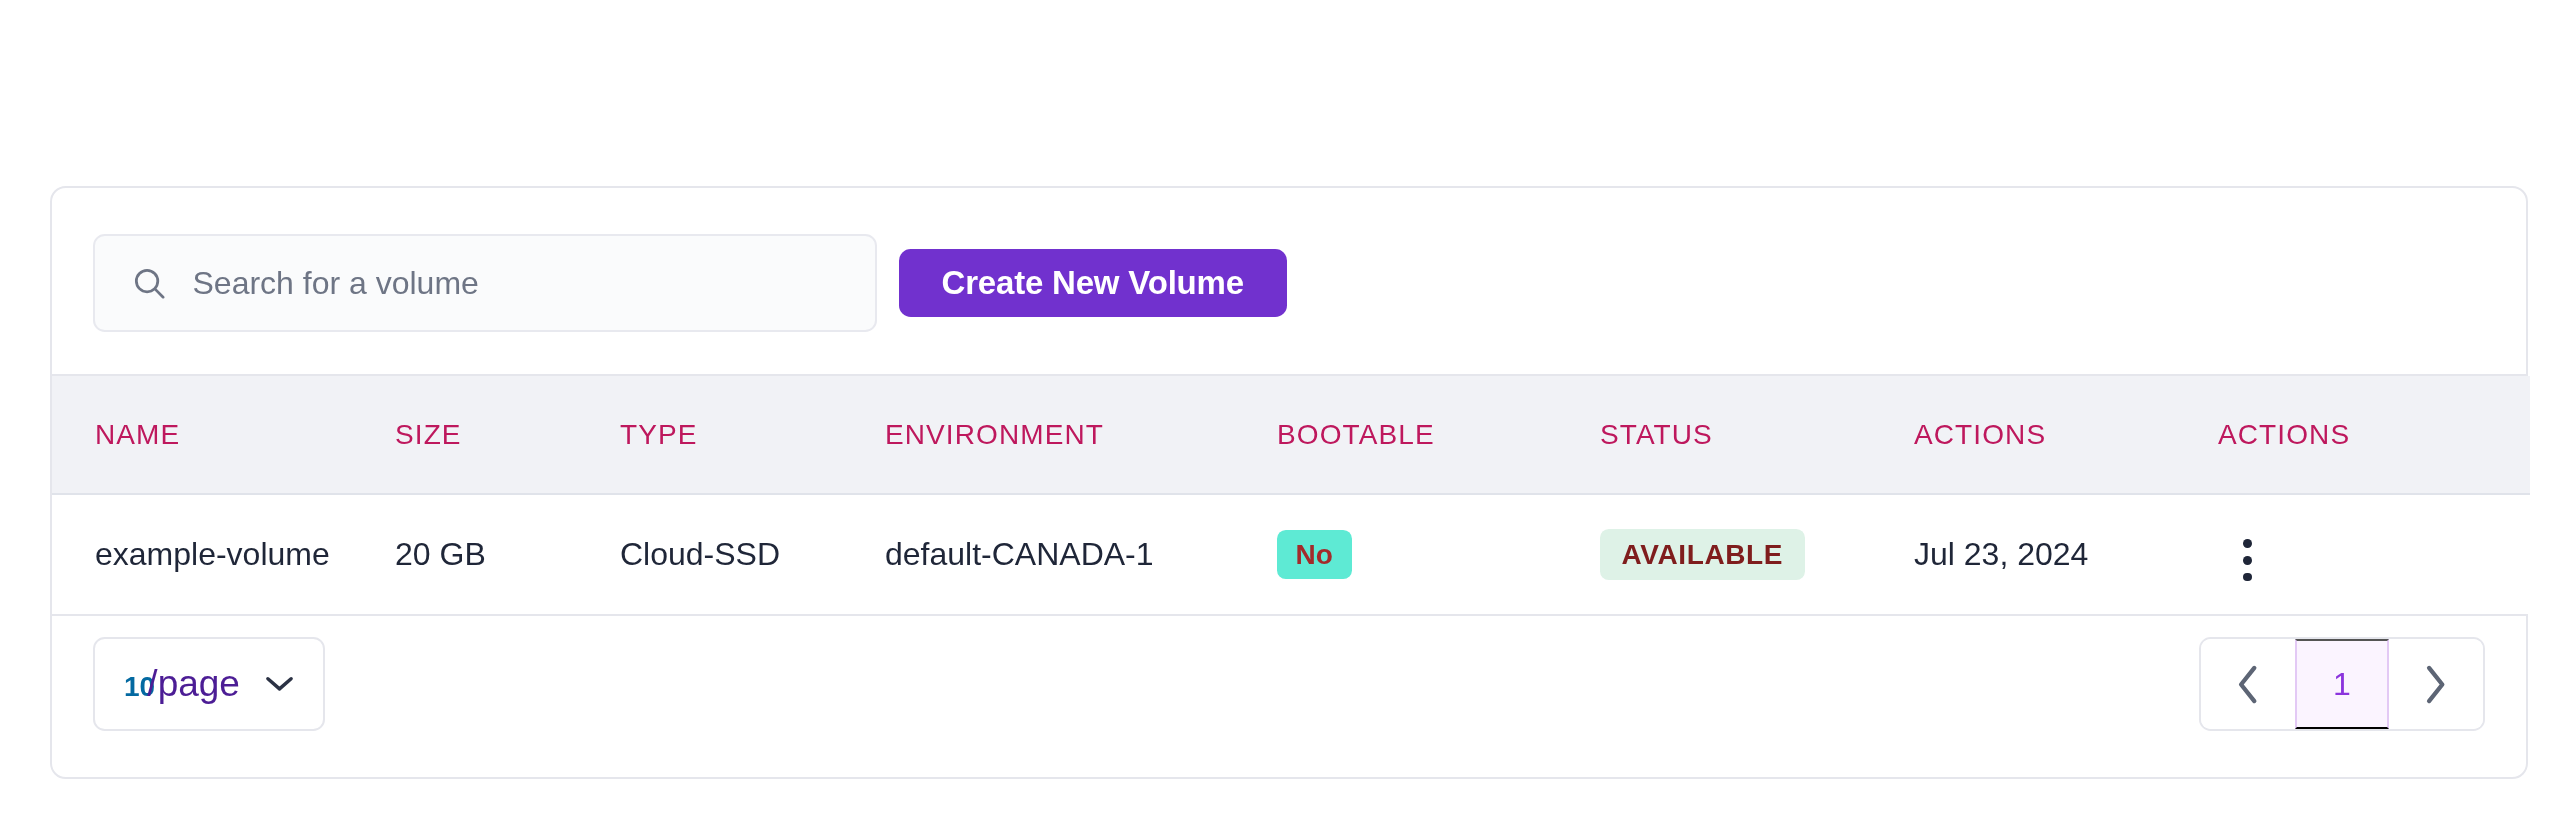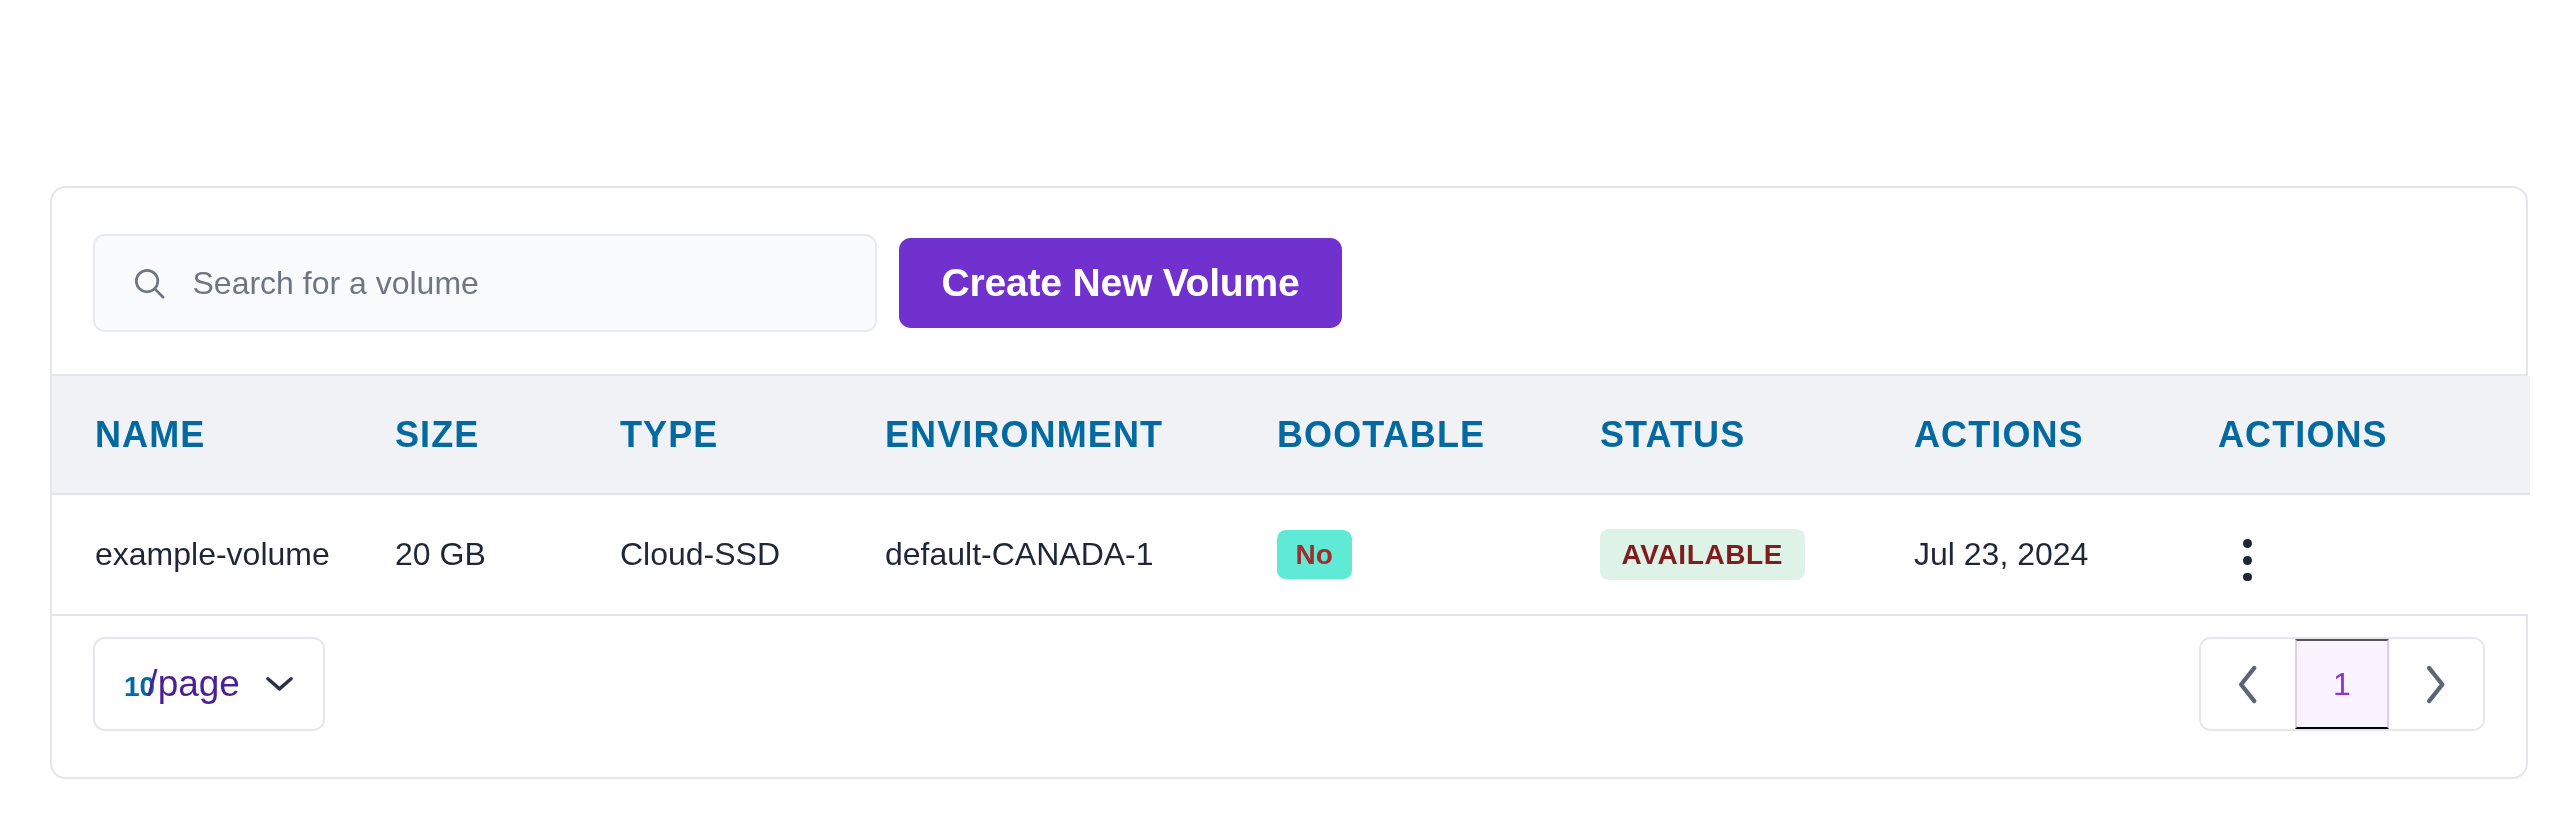--- a/index.html
+++ b/index.html
@@ -87,28 +87,28 @@
     color: #c2410c;
     height: 100%;
     padding: 0;
   }
   .search-input::placeholder {
     color: #6e7585;
     opacity: 1;
   }
 
   .create-btn {
-    height: 90px;
+    height: 68px;
     padding: 0 43px;
     background: #7131ce;
     color: #ffffff;
     border: none;
     border-radius: 11.8px;
     font-family: "Liberation Sans", sans-serif;
-    font-size: 39px;
+    font-size: 33px;
     font-weight: 700;
     letter-spacing: -0.2px;
     cursor: pointer;
     white-space: nowrap;
     display: flex;
     align-items: center;
     justify-content: center;
   }
 
   
@@ -126,24 +126,24 @@
     border-collapse: collapse;
     table-layout: fixed;
   }
 
   table.volumes thead tr {
     background: #f1f2f6;
   }
 
   table.volumes thead th {
     text-align: left;
-    font-size: 36px;
-    font-weight: 700;
+    font-size: 28px;
+    font-weight: 400;
     letter-spacing: 1.1px;
-    color: #0369a1;
+    color: #be185d;
     height: 118px;
     padding: 0;
     vertical-align: middle;
     border-bottom: 2px solid #e0e3ea;
   }
 
   table.volumes tbody td {
     font-size: 32px;
     color: #1f2638;
     height: 120px;

